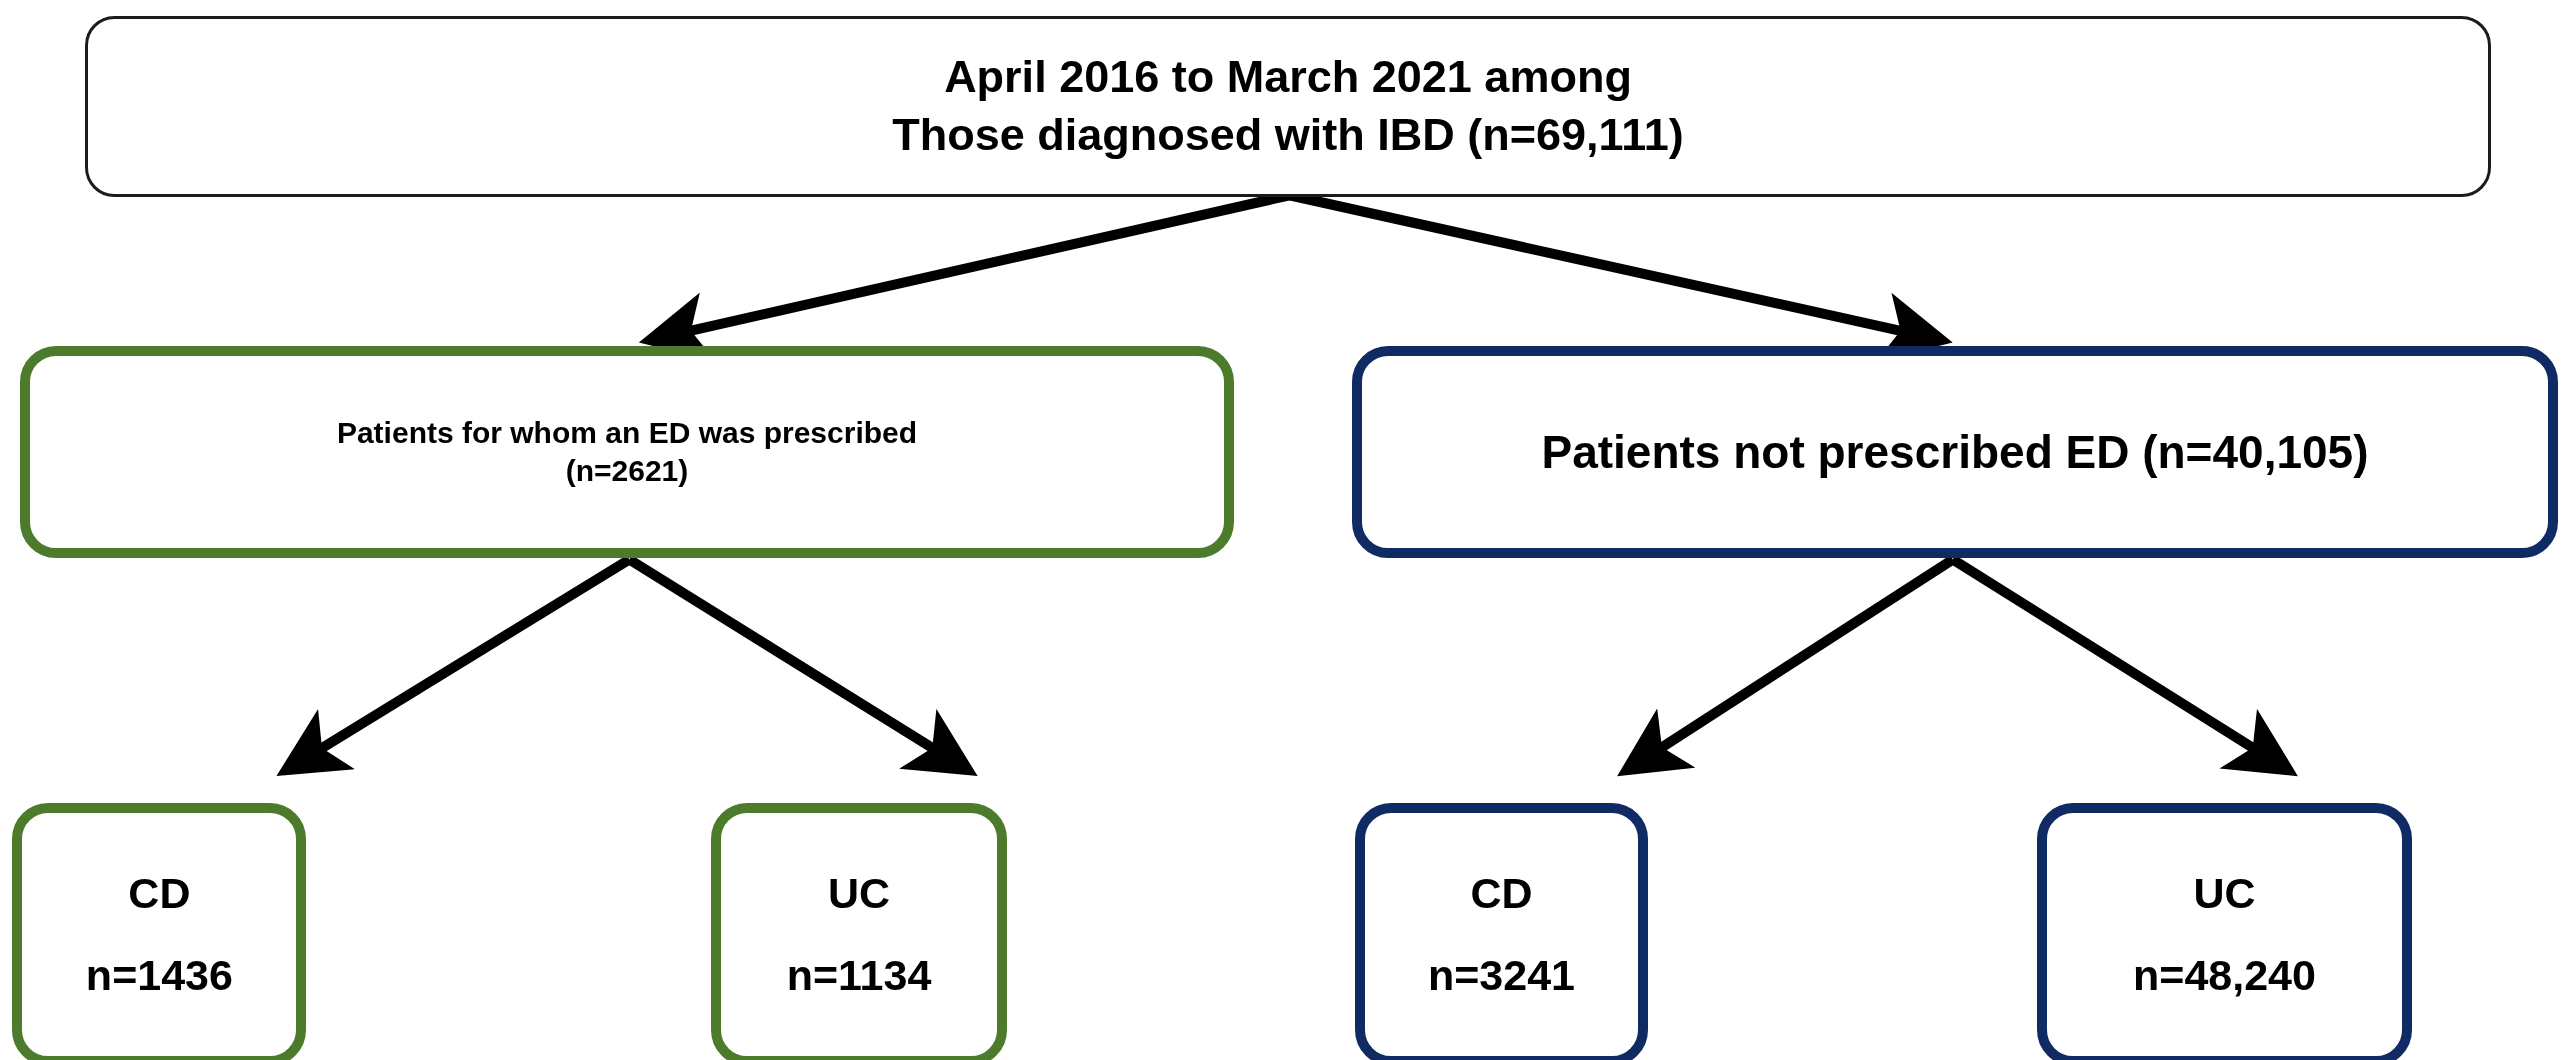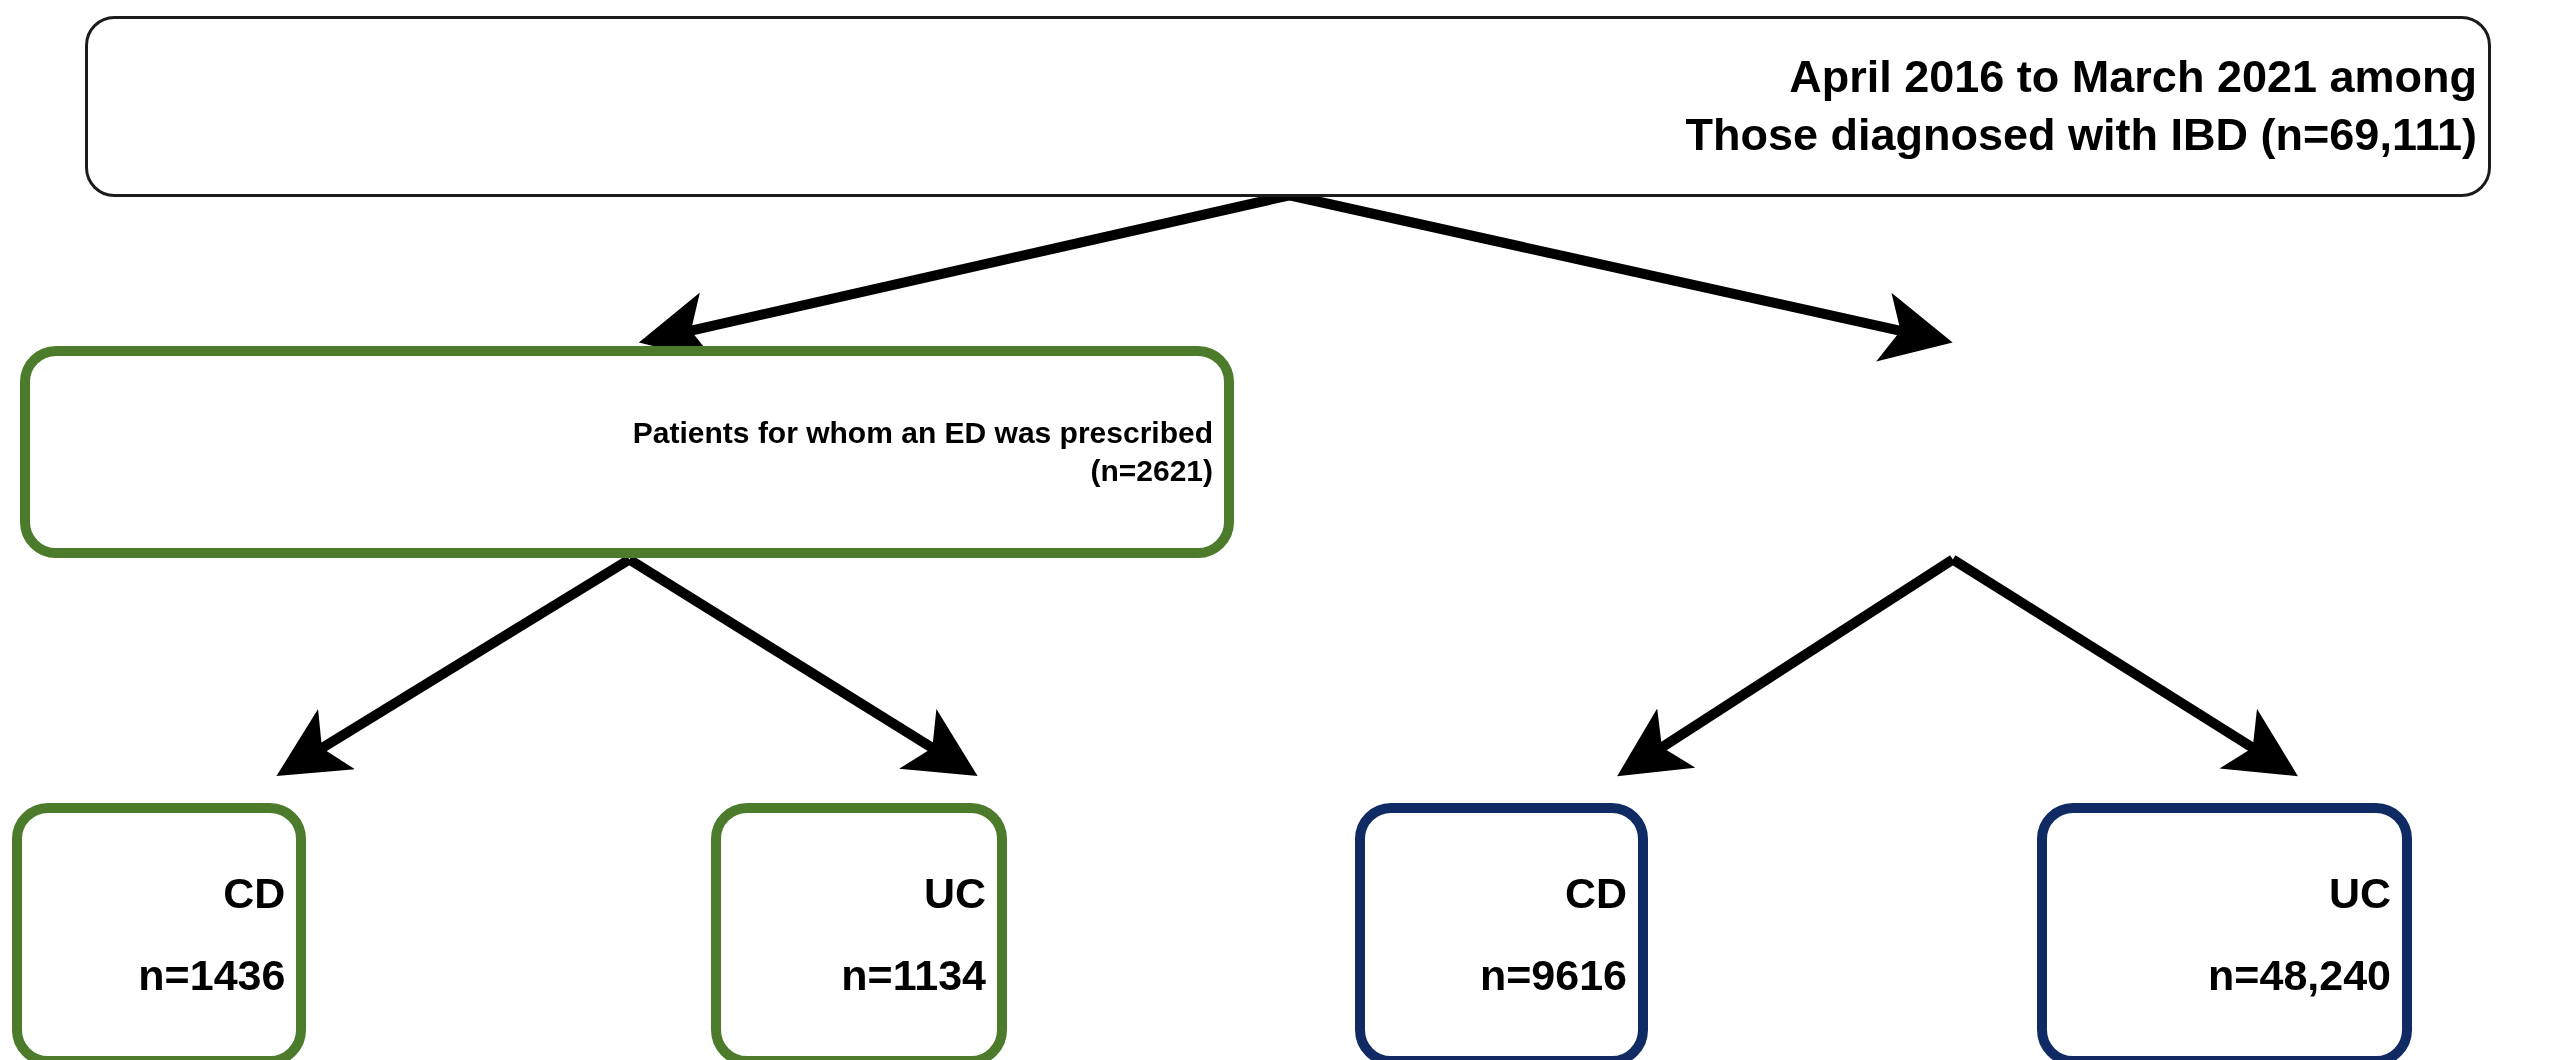--- a/index.html
+++ b/index.html
@@ -27,21 +27,20 @@
     color: #000000;
     font-weight: bold;
     line-height: 1.28;
     z-index: 3;
   }
   .flow-box .box-text {
     display: block;
     width: 100%;
     padding: 0 11px;
     box-sizing: border-box;
-    text-align: right;
   }
   .flow-box .box-line {
     display: block;
   }
 
   
   #box-root {
     left: 85px;
     top: 15.5px;
     width: 2406px;
@@ -152,39 +151,44 @@
     </span>
   </div>
 
   <div class="flow-box" id="box-ed-prescribed">
     <span class="box-text">
       <span class="box-line">Patients for whom an ED was prescribed</span>
       <span class="box-line">(n=2621)</span>
     </span>
   </div>
 
+  <div class="flow-box" id="box-ed-not-prescribed">
+    <span class="box-text">
+      <span class="box-line">Patients not prescribed ED (n=40,105)</span>
+    </span>
+  </div>
 
   <div class="flow-box leaf-box" id="box-ed-cd">
     <span class="box-text">
       <span class="box-line label">CD</span>
       <span class="box-line">n=1436</span>
     </span>
   </div>
 
   <div class="flow-box leaf-box" id="box-ed-uc">
     <span class="box-text">
       <span class="box-line label">UC</span>
       <span class="box-line">n=1134</span>
     </span>
   </div>
 
   <div class="flow-box leaf-box" id="box-noed-cd">
     <span class="box-text">
       <span class="box-line label">CD</span>
-      <span class="box-line">n=9616</span>
+      <span class="box-line">n=3241</span>
     </span>
   </div>
 
   <div class="flow-box leaf-box" id="box-noed-uc">
     <span class="box-text">
       <span class="box-line label">UC</span>
       <span class="box-line">n=48,240</span>
     </span>
   </div>
 

